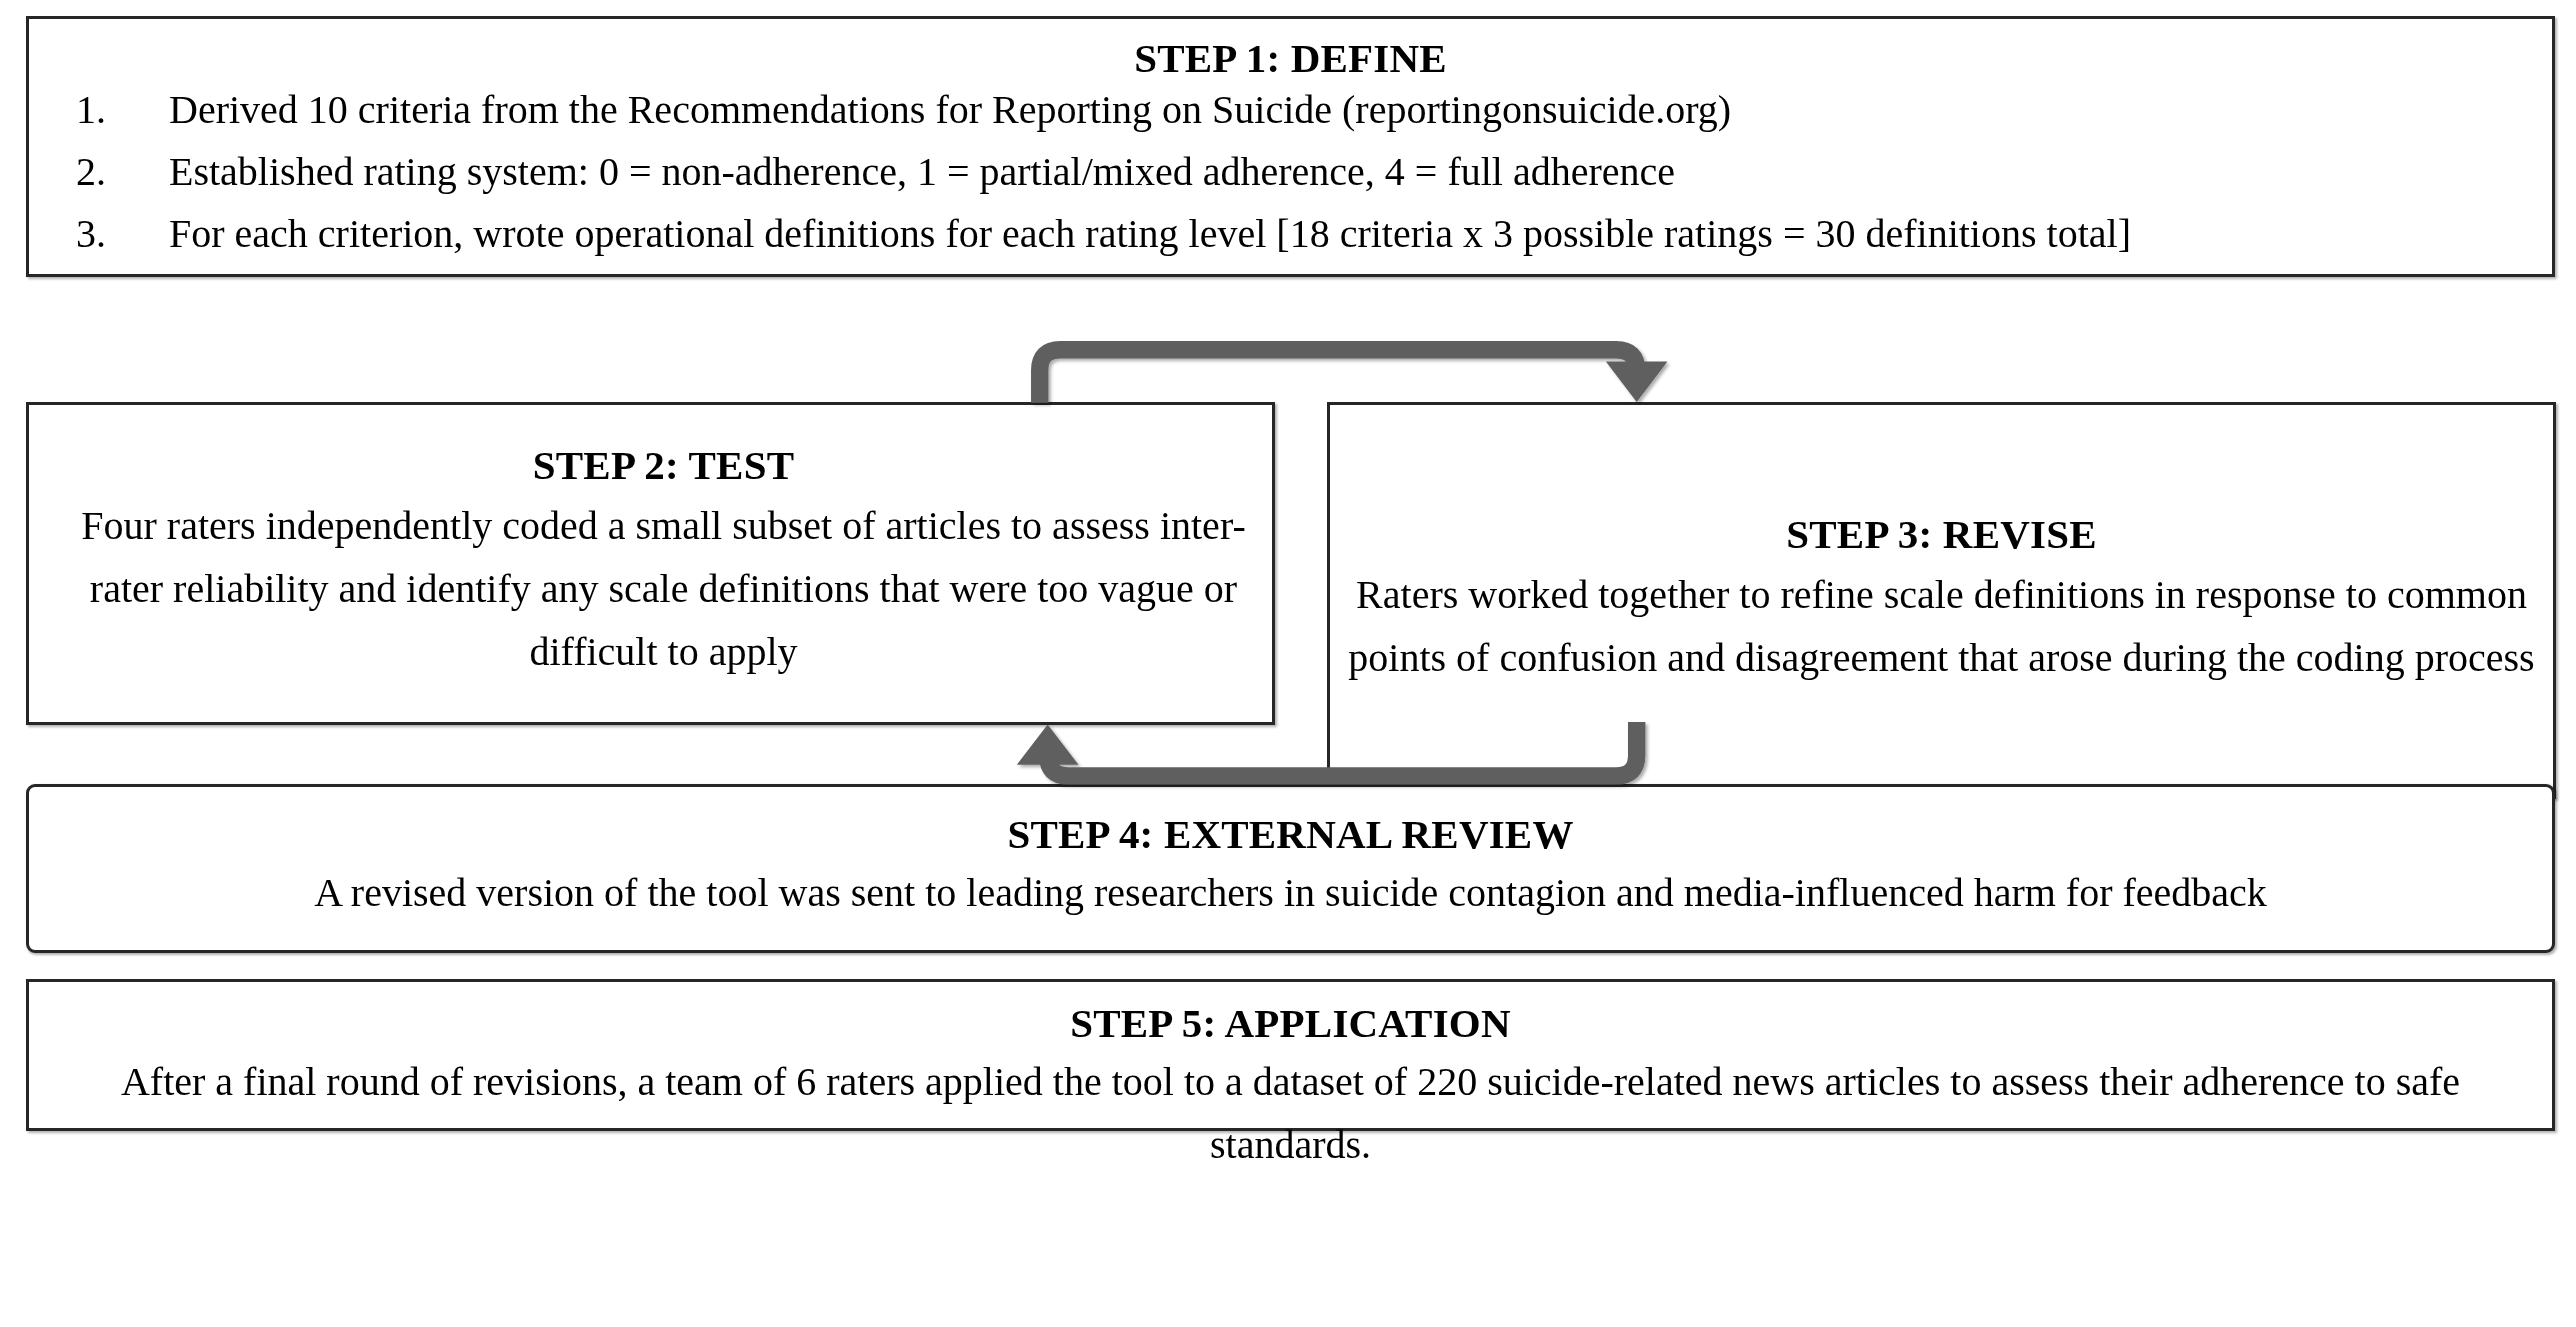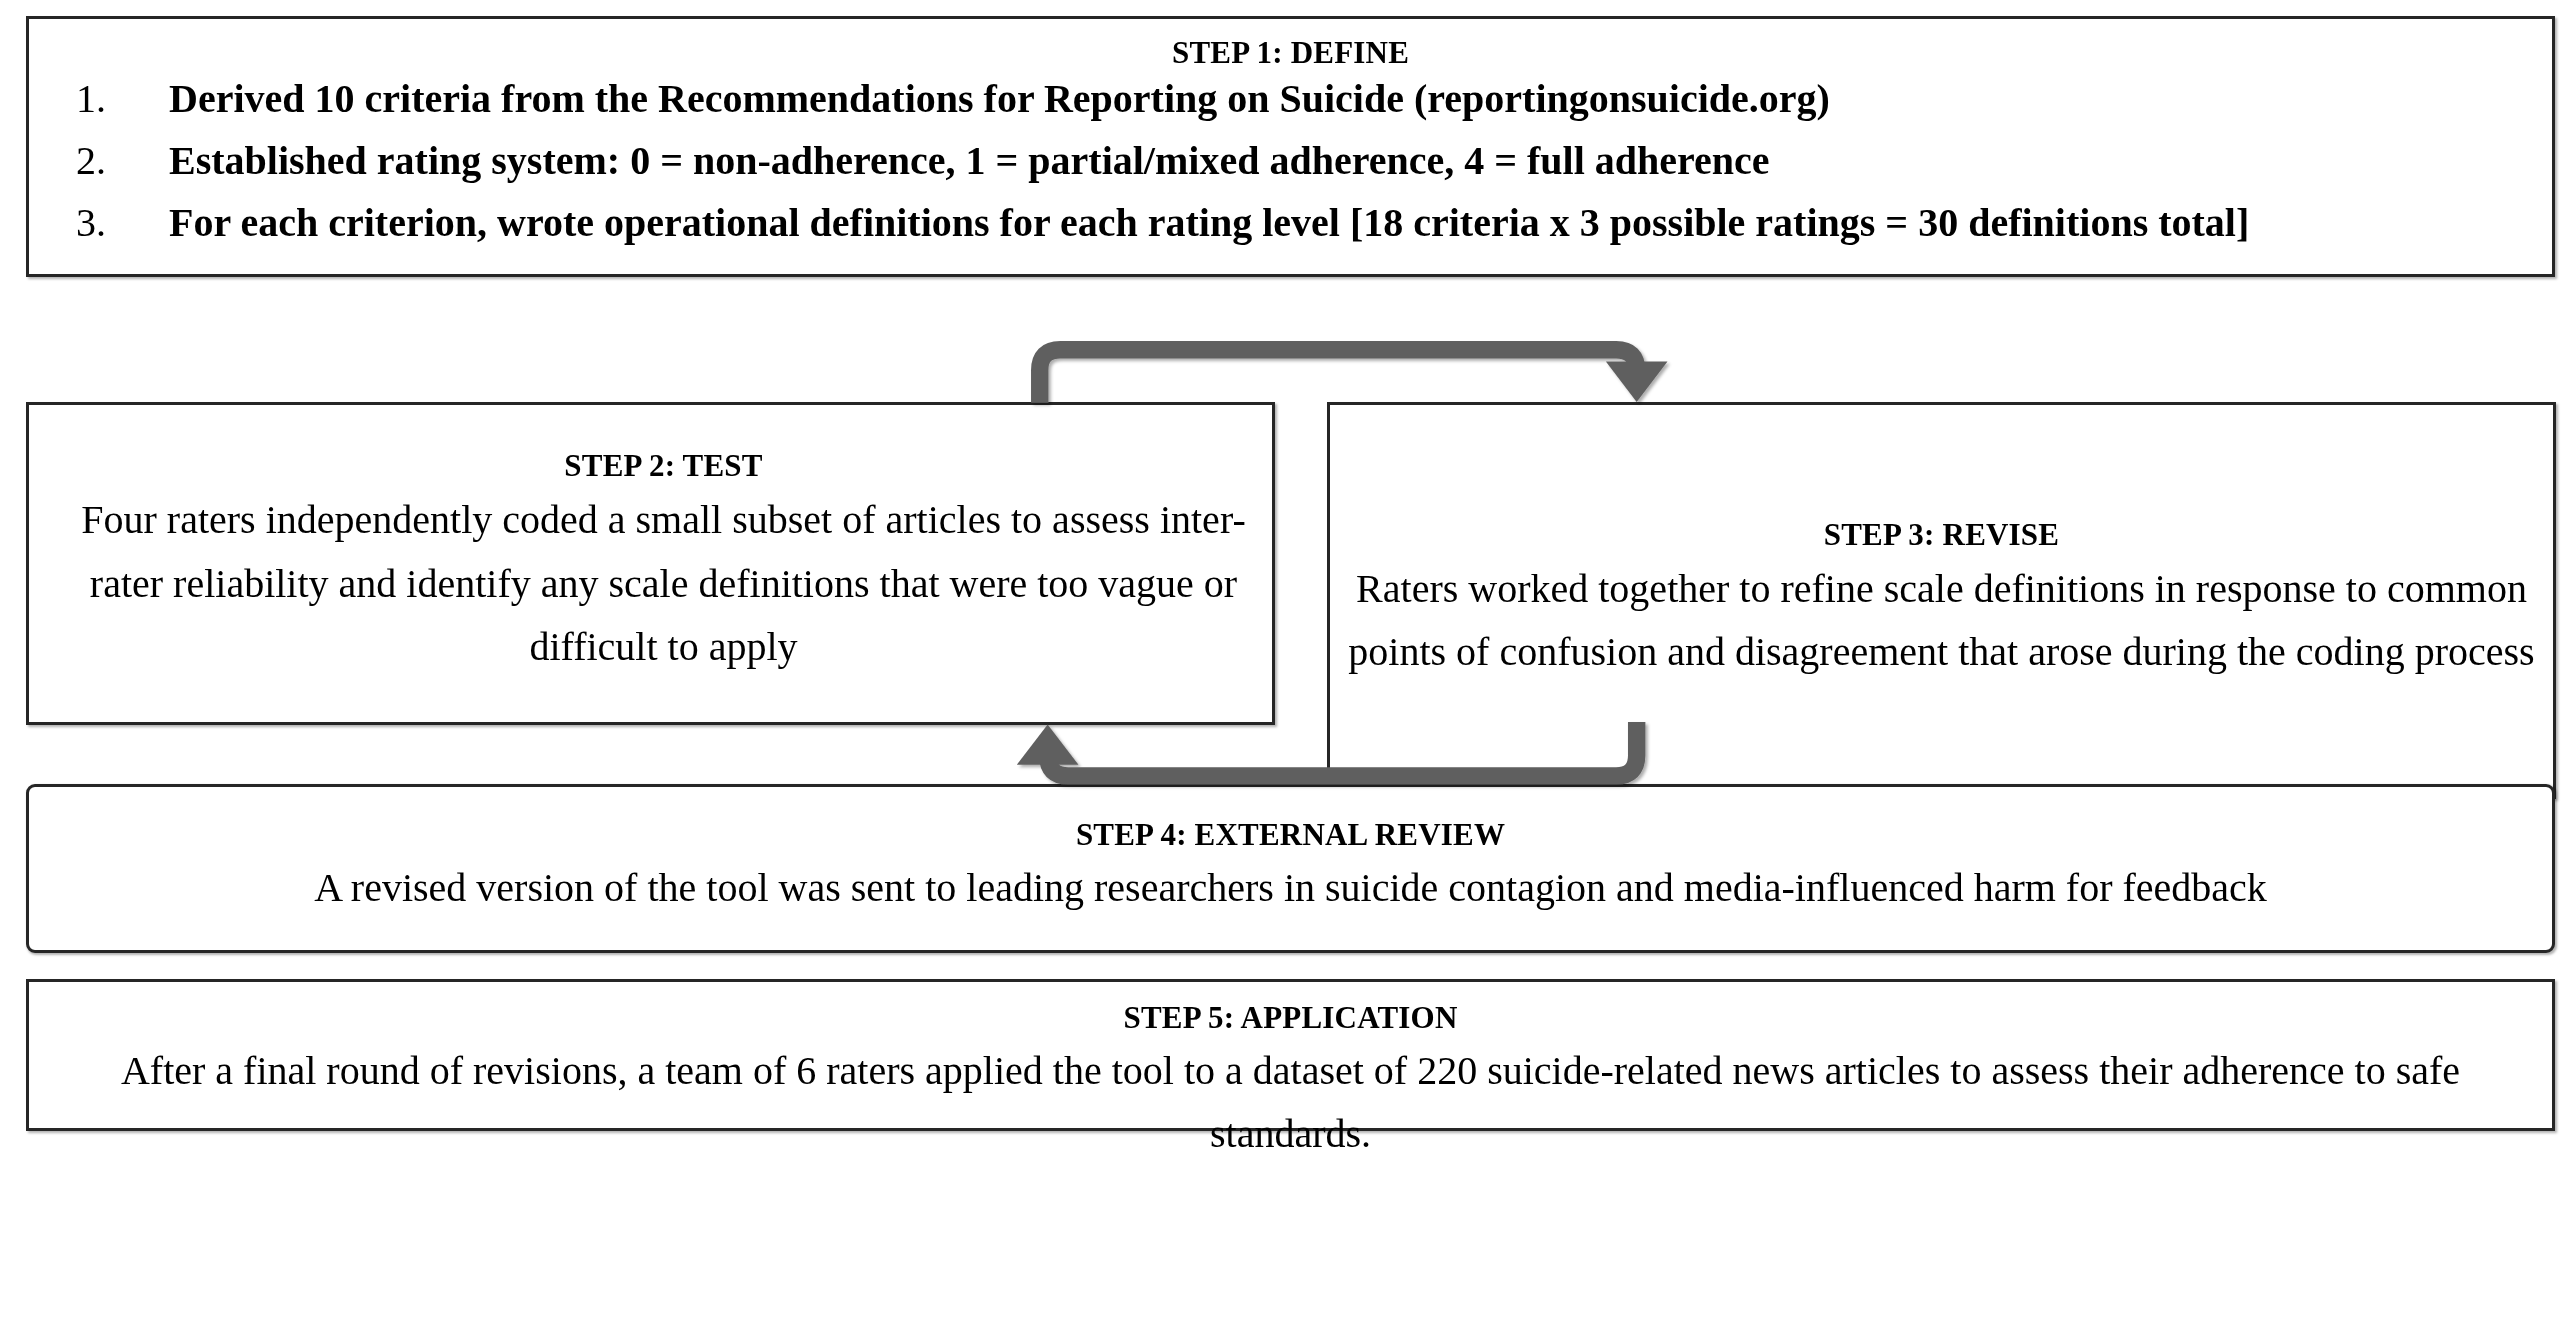--- a/index.html
+++ b/index.html
@@ -23,21 +23,21 @@
     border: 3.2px solid #262626;
     background: #ffffff;
     box-shadow: 1.6px 1.6px 2.4px rgba(0,0,0,0.30);
     display: flex;
     flex-direction: column;
     justify-content: center;
   }
 
   .step-title {
     font-weight: bold;
-    font-size: 31px;
+    font-size: 41px;
     text-align: center;
     line-height: 1.12;
     letter-spacing: 0.2px;
   }
 
   .step-body {
     font-size: 40px;
     text-align: center;
     line-height: 1.58;
   }
@@ -53,21 +53,21 @@
   .numbered-list li {
     display: flex;
     align-items: baseline;
     font-size: 40px;
     line-height: 1.0;
     margin-bottom: 22px;
     white-space: nowrap;
   }
   .numbered-list li:last-child { margin-bottom: 0; }
   .li-num { width: 93px; flex: 0 0 93px; text-align: left; }
-  .li-text { flex: 1 1 auto; font-weight: bold; }
+  .li-text { flex: 1 1 auto; }
 
   
   #box-step2 { left: 26px; top: 402px; width: 1249px; height: 323px; padding-left: 26px; }
   #box-step2 .step-title { margin-bottom: 4.7px; }
   #box-step2 .step-body { padding: 0 20.6px; }
 
   
   #box-step3 { left: 1327px; top: 402px; width: 1229px; height: 397px; }
   #box-step3 .step-title { margin-bottom: 4.7px; }
   #box-step3 .step-body { padding: 0 15px; }

